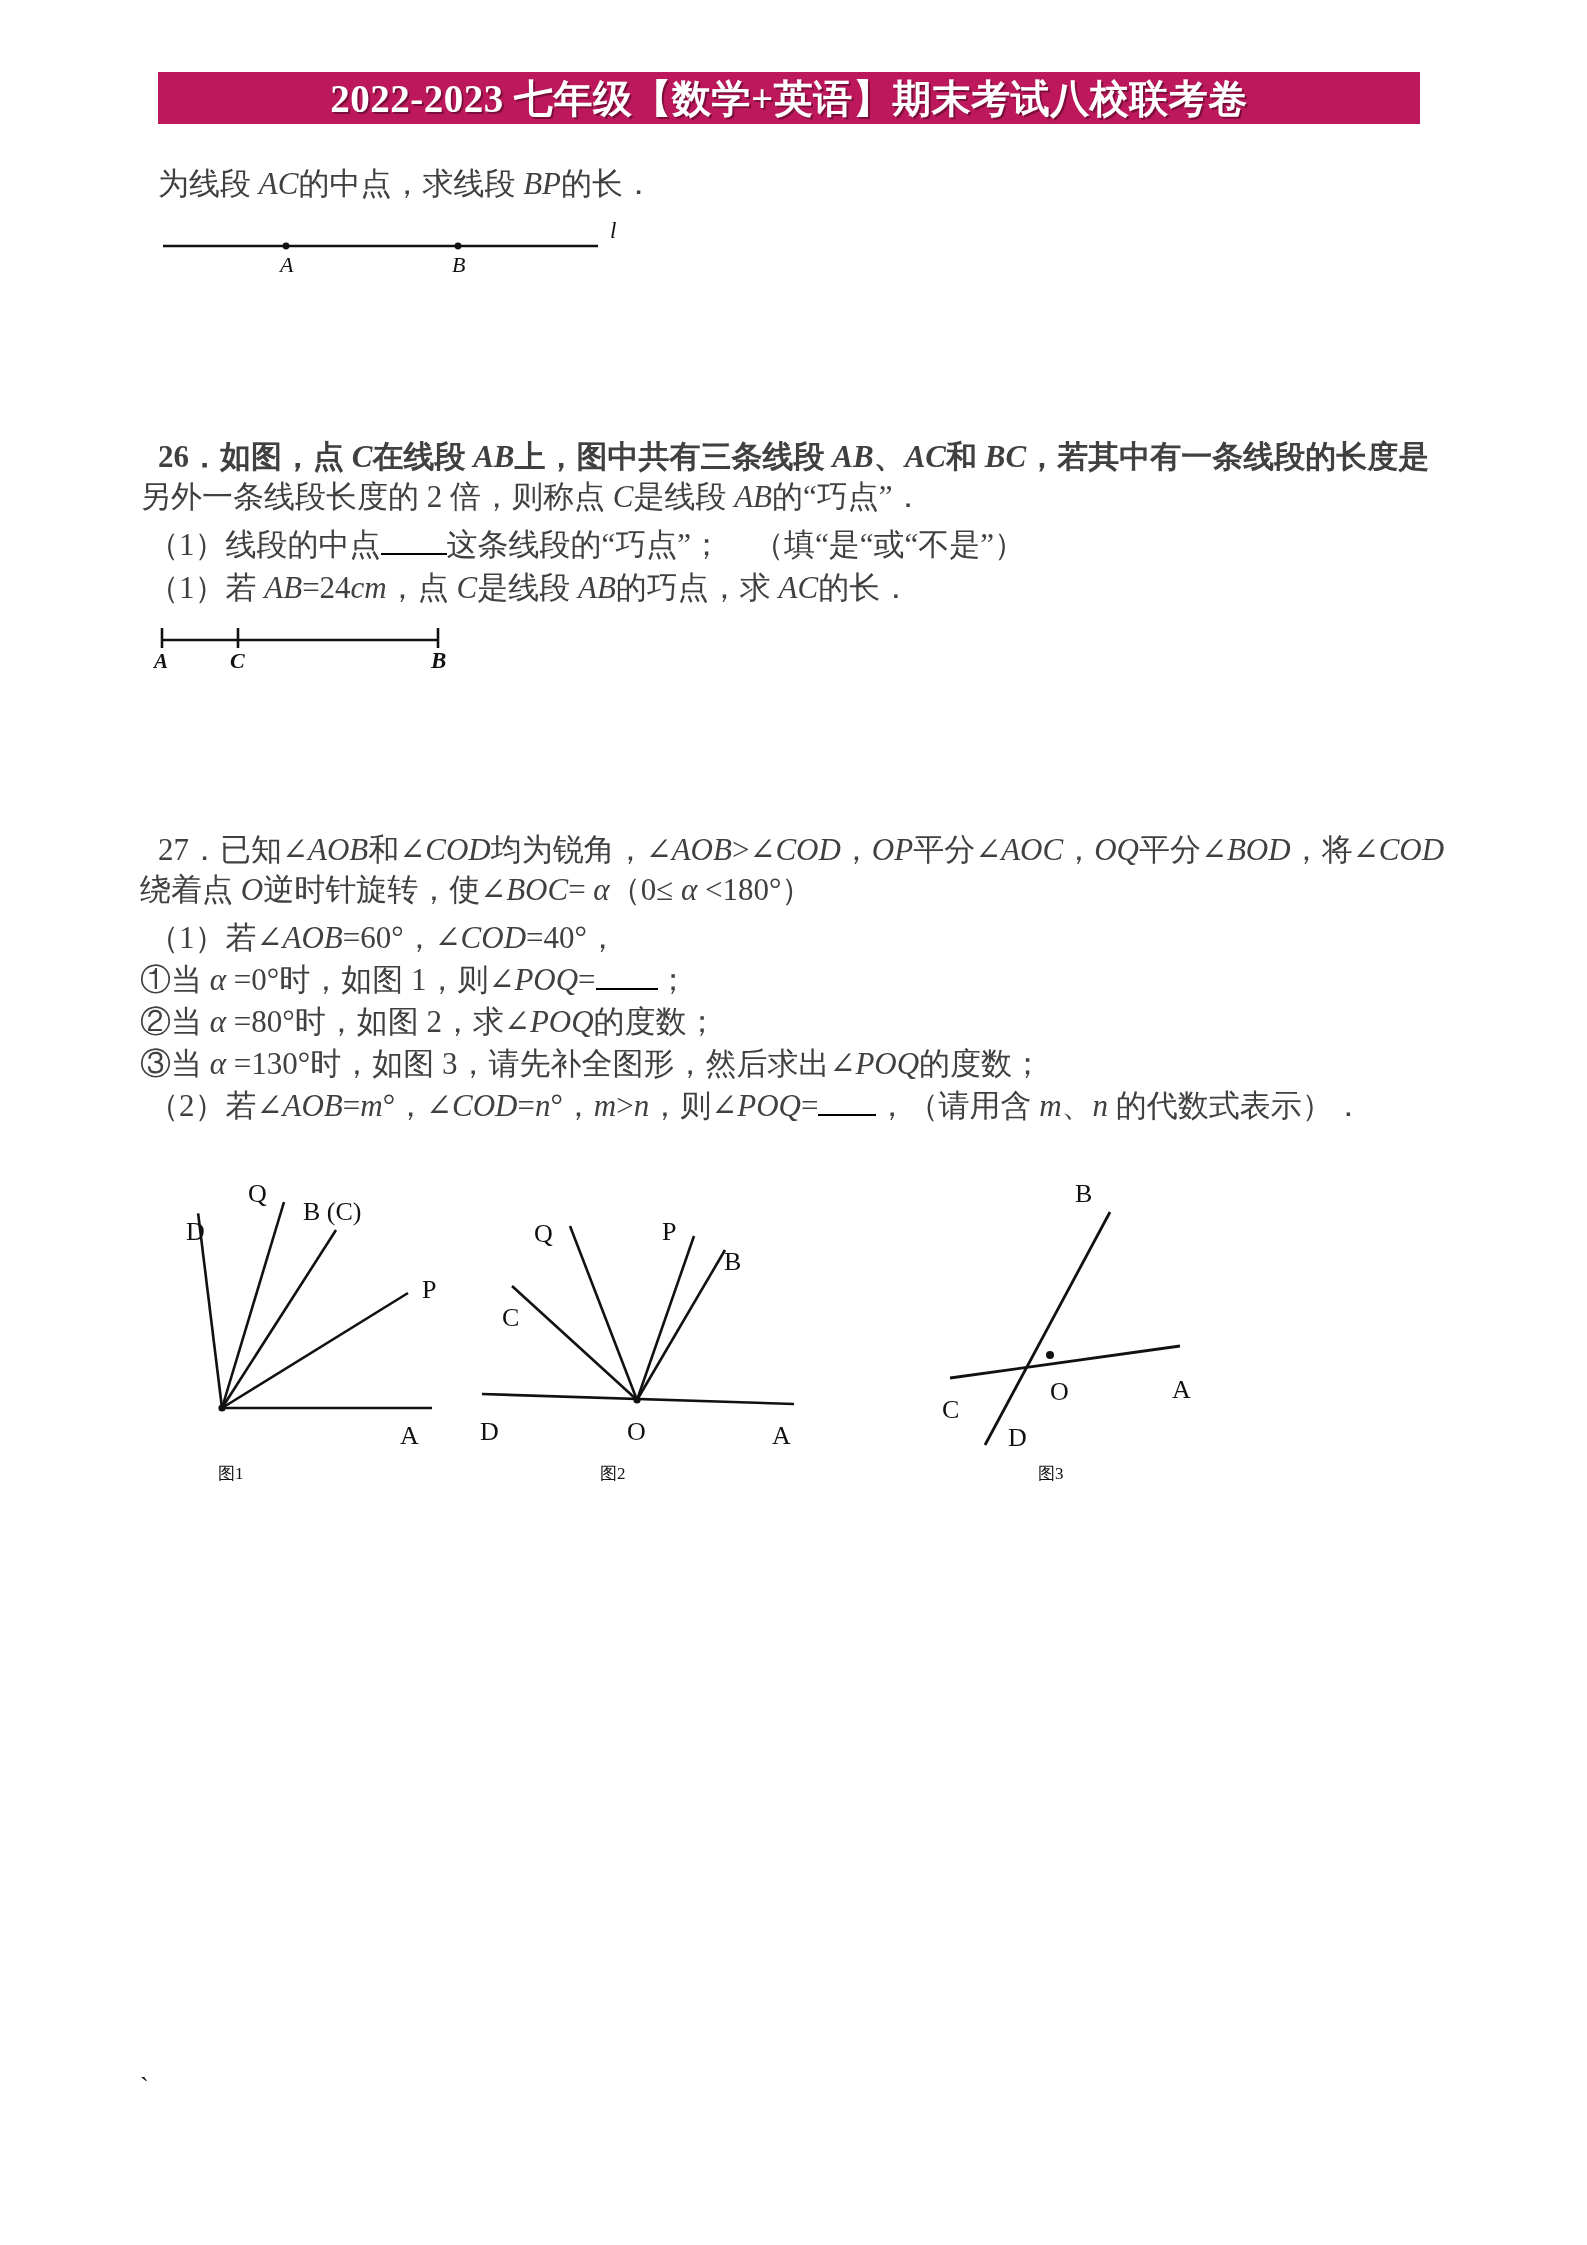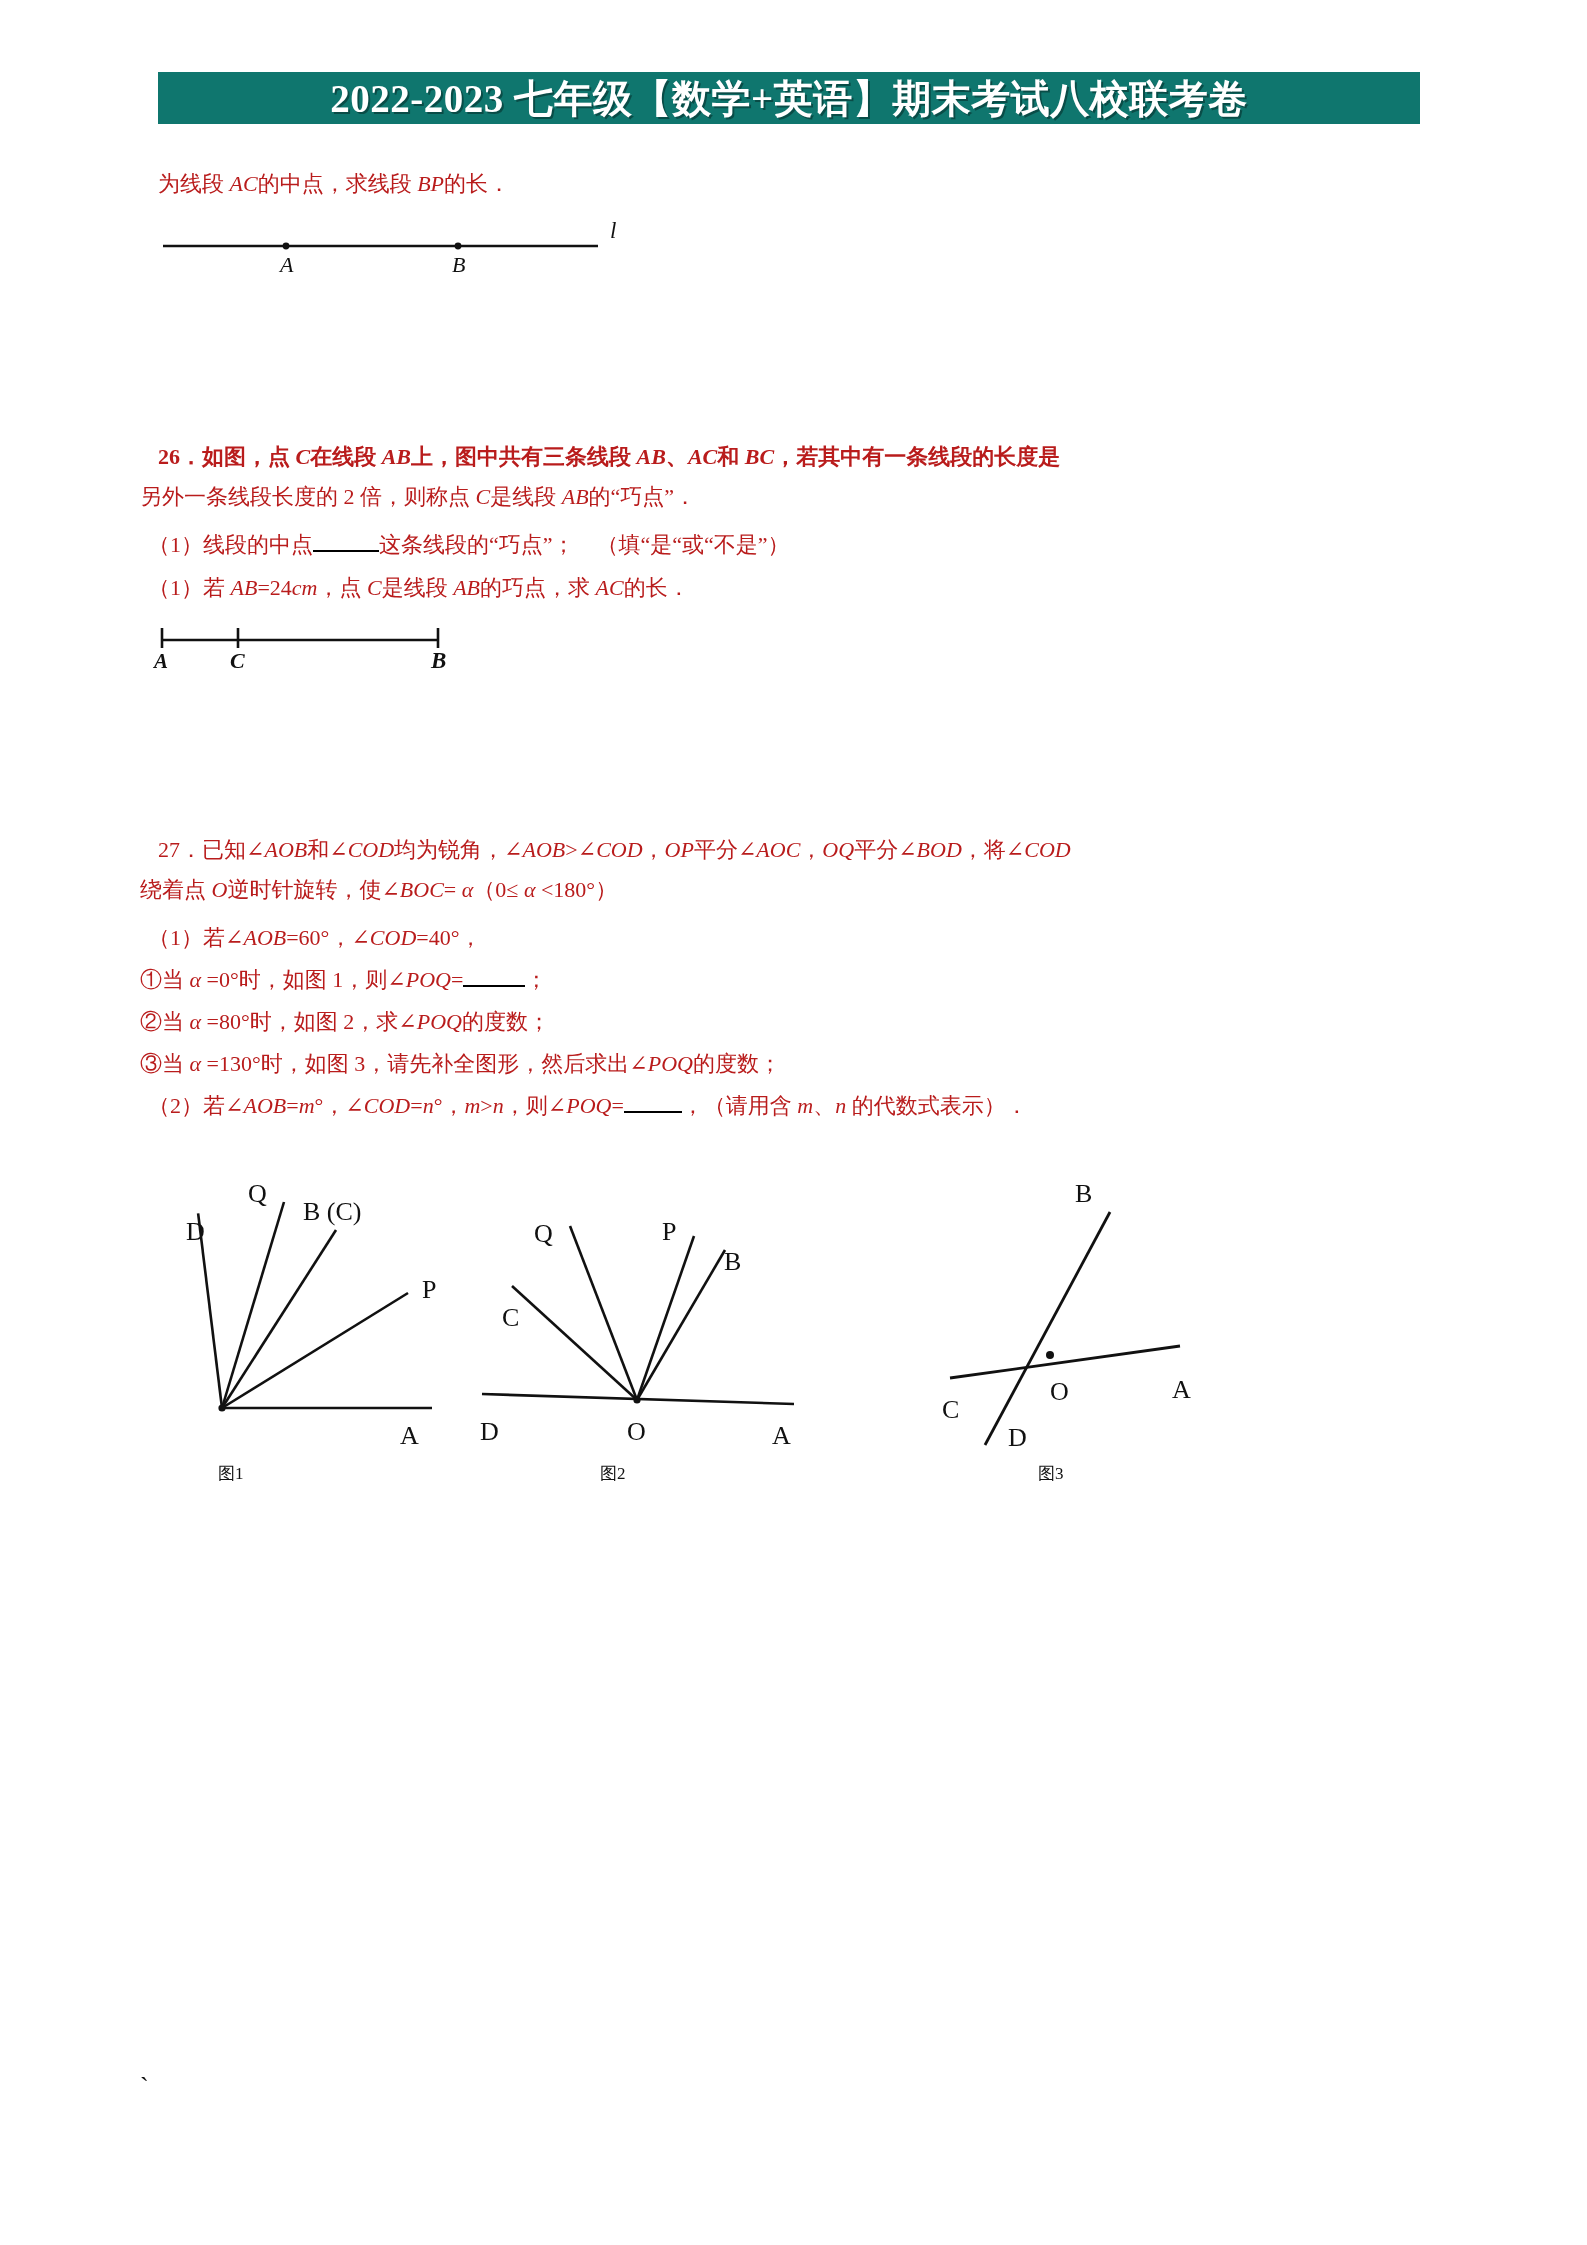--- a/index.html
+++ b/index.html
@@ -21,44 +21,44 @@
     height: 2245px;
   }
 
   
   .banner {
     position: absolute;
     left: 158px;
     top: 72px;
     width: 1262px;
     height: 52px;
-    background: #0f766e;
+    background: #be185d;
     display: flex;
     align-items: center;
     justify-content: center;
     overflow: hidden;
   }
   .banner-text {
     color: #ffffff;
     font-family: "Liberation Serif", "DejaVu Serif", serif;
     font-weight: bold;
     font-size: 39px;
     line-height: 1;
     letter-spacing: 0.5px;
     white-space: nowrap;
     text-shadow: 2px 2px 0 rgba(0,0,0,0.35);
   }
 
   
   .para {
     position: absolute;
     font-family: "Liberation Serif", "DejaVu Serif", serif;
-    font-size: 22px;
+    font-size: 31px;
     line-height: 40px;
-    color: #b91c1c;
+    color: #404040;
     white-space: nowrap;
   }
 
   em.it {
     font-style: italic;
     font-family: "Liberation Serif", "DejaVu Serif", serif;
   }
 
   .blank {
     display: inline-block;

